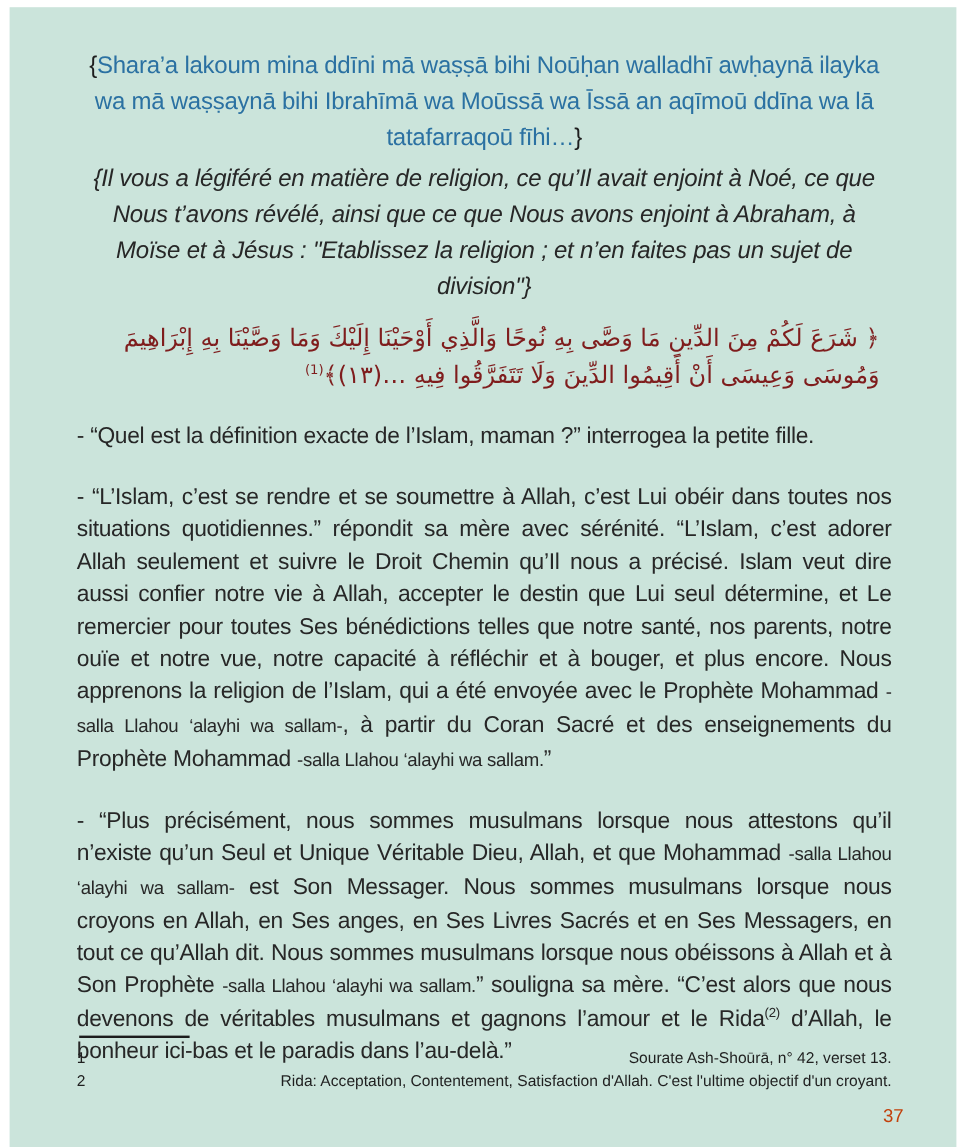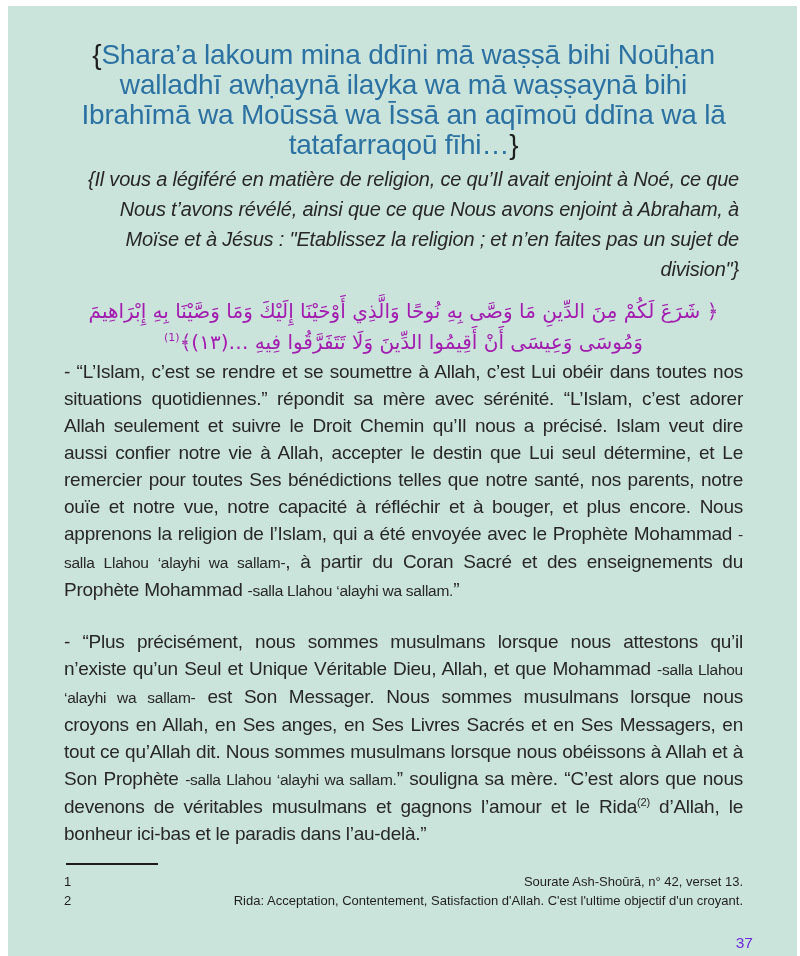--- a/index.html
+++ b/index.html
@@ -15,45 +15,44 @@
     left:8px; top:6px; right:3px; bottom:0;
     background:#cbe4db;
   }
   .content{
     padding:34px 54px 0 56px;
   }
   
   .translit{
     margin:0 8px;
     text-align:center;
-    font-size:28px;
+    font-size:20px;
     line-height:30px;
     color:#2b71a2;
     letter-spacing:-0.2px;
   }
   .seg-dark{color:#1e1e1e;}
   
   .translation{
     margin:4px 4px 0 4px;
-    text-align:right;
+    text-align:center;
     font-style:italic;
     font-size:20px;
     line-height:30px;
     color:#272727;
     letter-spacing:-0.2px;
   }
   
   .arabic{
     margin:12px 10px 0 10px;
-    text-align:center;
     direction:rtl;
     font-family:"DejaVu Sans",sans-serif;
     font-size:20px;
     line-height:31px;
-    color:#a21caf;
+    color:#7f1d1d;
   }
   .arabic sup{direction:ltr;unicode-bidi:isolate;}
   
   .body-par{
     margin:0 0 24px 0;
     text-align:justify;
     font-size:19px;
     line-height:27px;
     color:#272727;
     letter-spacing:-0.25px;
@@ -77,37 +76,38 @@
     font-size:13px;
     line-height:19px;
     color:#1f1f1f;
   }
   .fn-num{flex:0 0 52px;}
   .fn-text{flex:1;text-align:right;}
   
   .page-number{
     position:absolute;
     right:44px;
-    bottom:4px;
+    bottom:16px;
     font-size:15.5px;
-    color:#6d28d9;
+    color:#c2410c;
   }
 </style>
 </head>
 <body>
 
 <div class="page">
   <div class="content">
 
     <p class="translit"><span class="seg-dark">{</span><span>Shara’a lakoum mina ddīni mā waṣṣā bihi Noūḥan walladhī awḥaynā ilayka wa mā waṣṣaynā bihi Ibrahīmā wa Moūssā wa Īssā an aqīmoū ddīna wa lā tatafarraqoū fīhi…</span><span class="seg-dark">}</span></p>
 
     <p class="translation">{Il vous a légiféré en matière de religion, ce qu’Il avait enjoint à Noé, ce que Nous t’avons révélé, ainsi que ce que Nous avons enjoint à Abraham, à Moïse et à Jésus : "Etablissez la religion ; et n’en faites pas un sujet de division"}</p>
 
     <p class="arabic" dir="rtl"><span>﴿ شَرَعَ لَكُمْ مِنَ الدِّينِ مَا وَصَّى بِهِ نُوحًا وَالَّذِي أَوْحَيْنَا إِلَيْكَ وَمَا وَصَّيْنَا بِهِ إِبْرَاهِيمَ وَمُوسَى وَعِيسَى أَنْ أَقِيمُوا الدِّينَ وَلَا تَتَفَرَّقُوا فِيهِ …(١٣)﴾</span><sup class="seg-sup">(1)</sup></p>
 
+    <p class="body-par first-par"><span>- “Quel est la définition exacte de l’Islam, maman ?” interrogea la petite fille.</span></p>
 
     <p class="body-par"><span>- “L’Islam, c’est se rendre et se soumettre à Allah, c’est Lui obéir dans toutes nos situations quotidiennes.” répondit sa mère avec sérénité. “L’Islam, c’est adorer Allah seulement et suivre le Droit Chemin qu’Il nous a précisé. Islam veut dire aussi confier notre vie à Allah, accepter le destin que Lui seul détermine, et Le remercier pour toutes Ses bénédictions telles que notre santé, nos parents, notre ouïe et notre vue, notre capacité à réfléchir et à bouger, et plus encore. Nous apprenons la religion de l’Islam, qui a été envoyée avec le Prophète Mohammad </span><span class="seg-small">-salla Llahou ‘alayhi wa sallam-</span><span>, à partir du Coran Sacré et des enseignements du Prophète Mohammad </span><span class="seg-small">-salla Llahou ‘alayhi wa sallam.</span><span>”</span></p>
 
 
     <p class="body-par"><span>- “Plus précisément, nous sommes musulmans lorsque nous attestons qu’il n’existe qu’un Seul et Unique Véritable Dieu, Allah, et que Mohammad </span><span class="seg-small">-salla Llahou ‘alayhi wa sallam-</span><span> est Son Messager. Nous sommes musulmans lorsque nous croyons en Allah, en Ses anges, en Ses Livres Sacrés et en Ses Messagers, en tout ce qu’Allah dit. Nous sommes musulmans lorsque nous obéissons à Allah et à Son Prophète </span><span class="seg-small">-salla Llahou ‘alayhi wa sallam.</span><span>” souligna sa mère. “C’est alors que nous devenons de véritables musulmans et gagnons l’amour et le Rida</span><sup class="seg-sup">(2)</sup><span> d’Allah, le bonheur ici-bas et le paradis dans l’au-delà.”</span></p>
 
   </div>
 
   <div class="footnotes">
     <div class="footnote-rule"></div>

